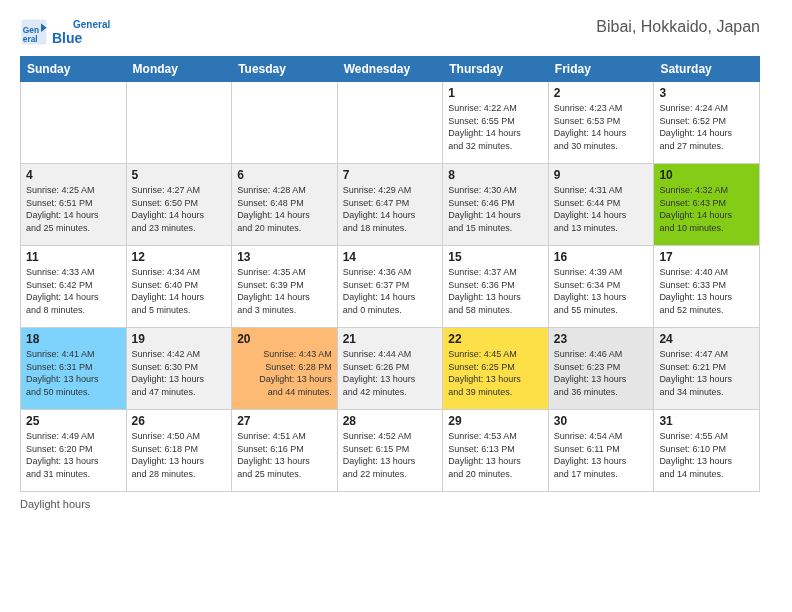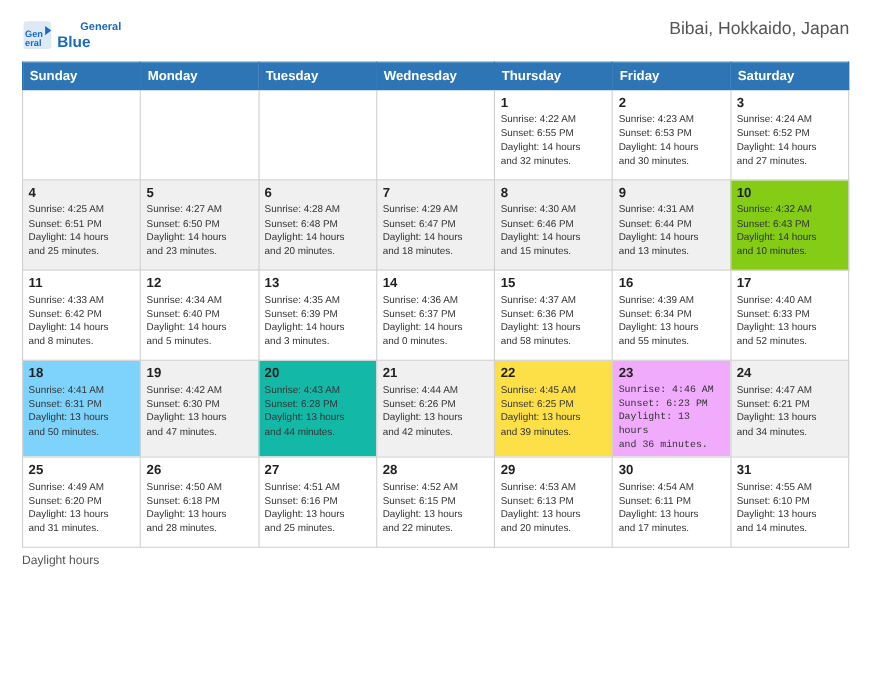--- a/index.html
+++ b/index.html
@@ -6,21 +6,21 @@
     body {
       font-family: Arial, sans-serif;
       background: #fff;
       width: 792px;
       height: 612px;
       overflow: hidden;
     }
     .page {
       width: 792px;
       height: 520px;
-      padding: 18px 20px 12px 20px;
+      padding: 18px 32px 12px 20px;
       display: flex;
       flex-direction: column;
     }
     .header {
       display: flex;
       justify-content: space-between;
       align-items: flex-start;
       margin-bottom: 10px;
     }
     .logo {
@@ -267,44 +267,44 @@
 Daylight: 13 hours
 and 50 minutes.</div>
           </td>
           <td style="background: rgb(240, 240, 240);">
             <span class="day-number">19</span>
             <div class="day-info" style="white-space: pre-line;">Sunrise: 4:42 AM
 Sunset: 6:30 PM
 Daylight: 13 hours
 and 47 minutes.</div>
           </td>
-          <td style="background: #14b8a6;">
+          <td style="background: #fdba74;">
             <span class="day-number">20</span>
-            <div class="day-info" style="white-space: pre-line;">Sunrise: 4:43 AM
+            <div class="day-info" style="white-space: pre-line; text-align: right;">Sunrise: 4:43 AM
 Sunset: 6:28 PM
 Daylight: 13 hours
 and 44 minutes.</div>
           </td>
           <td style="background: rgb(240, 240, 240);">
             <span class="day-number">21</span>
             <div class="day-info" style="white-space: pre-line;">Sunrise: 4:44 AM
 Sunset: 6:26 PM
 Daylight: 13 hours
 and 42 minutes.</div>
           </td>
           <td style="background: #fde047;">
             <span class="day-number">22</span>
             <div class="day-info" style="white-space: pre-line;">Sunrise: 4:45 AM
 Sunset: 6:25 PM
 Daylight: 13 hours
 and 39 minutes.</div>
           </td>
-          <td style="background: #f0abfc;">
+          <td style="background: #e5e5e5;">
             <span class="day-number">23</span>
-            <div class="day-info" style="white-space: pre-line; font-family: Liberation Mono, monospace;">Sunrise: 4:46 AM
+            <div class="day-info" style="white-space: pre-line;">Sunrise: 4:46 AM
 Sunset: 6:23 PM
 Daylight: 13 hours
 and 36 minutes.</div>
           </td>
           <td style="background: rgb(240, 240, 240);">
             <span class="day-number">24</span>
             <div class="day-info" style="white-space: pre-line;">Sunrise: 4:47 AM
 Sunset: 6:21 PM
 Daylight: 13 hours
 and 34 minutes.</div>

